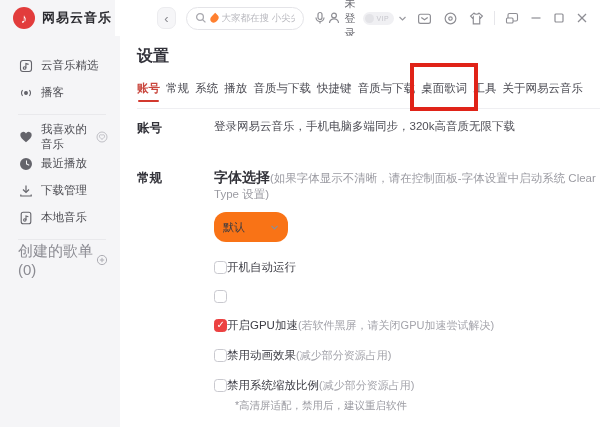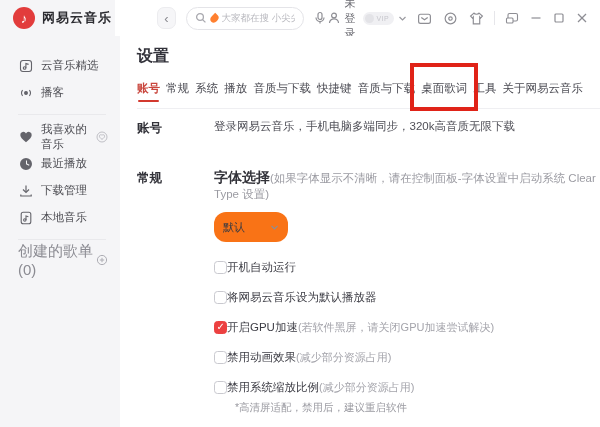--- a/index.html
+++ b/index.html
@@ -287,21 +287,20 @@
           </div>
 
           <div class="cb-list">
             <div class="cb-row">
               <span class="checkbox"></span>
               <span class="cb-label">开机自动运行</span>
                 <span class="cb-note"></span>
             </div>
             <div class="cb-row">
               <span class="checkbox"></span>
-              <span class="cb-label">将网易云音乐设为默认播放器</span>
                 <span class="cb-note"></span>
             </div>
             <div class="cb-row">
               <span class="checkbox checked"></span>
               <span class="cb-label">开启GPU加速</span>
                 <span class="cb-note">(若软件黑屏，请关闭GPU加速尝试解决)</span>
             </div>
             <div class="cb-row">
               <span class="checkbox"></span>
               <span class="cb-label">禁用动画效果</span>

